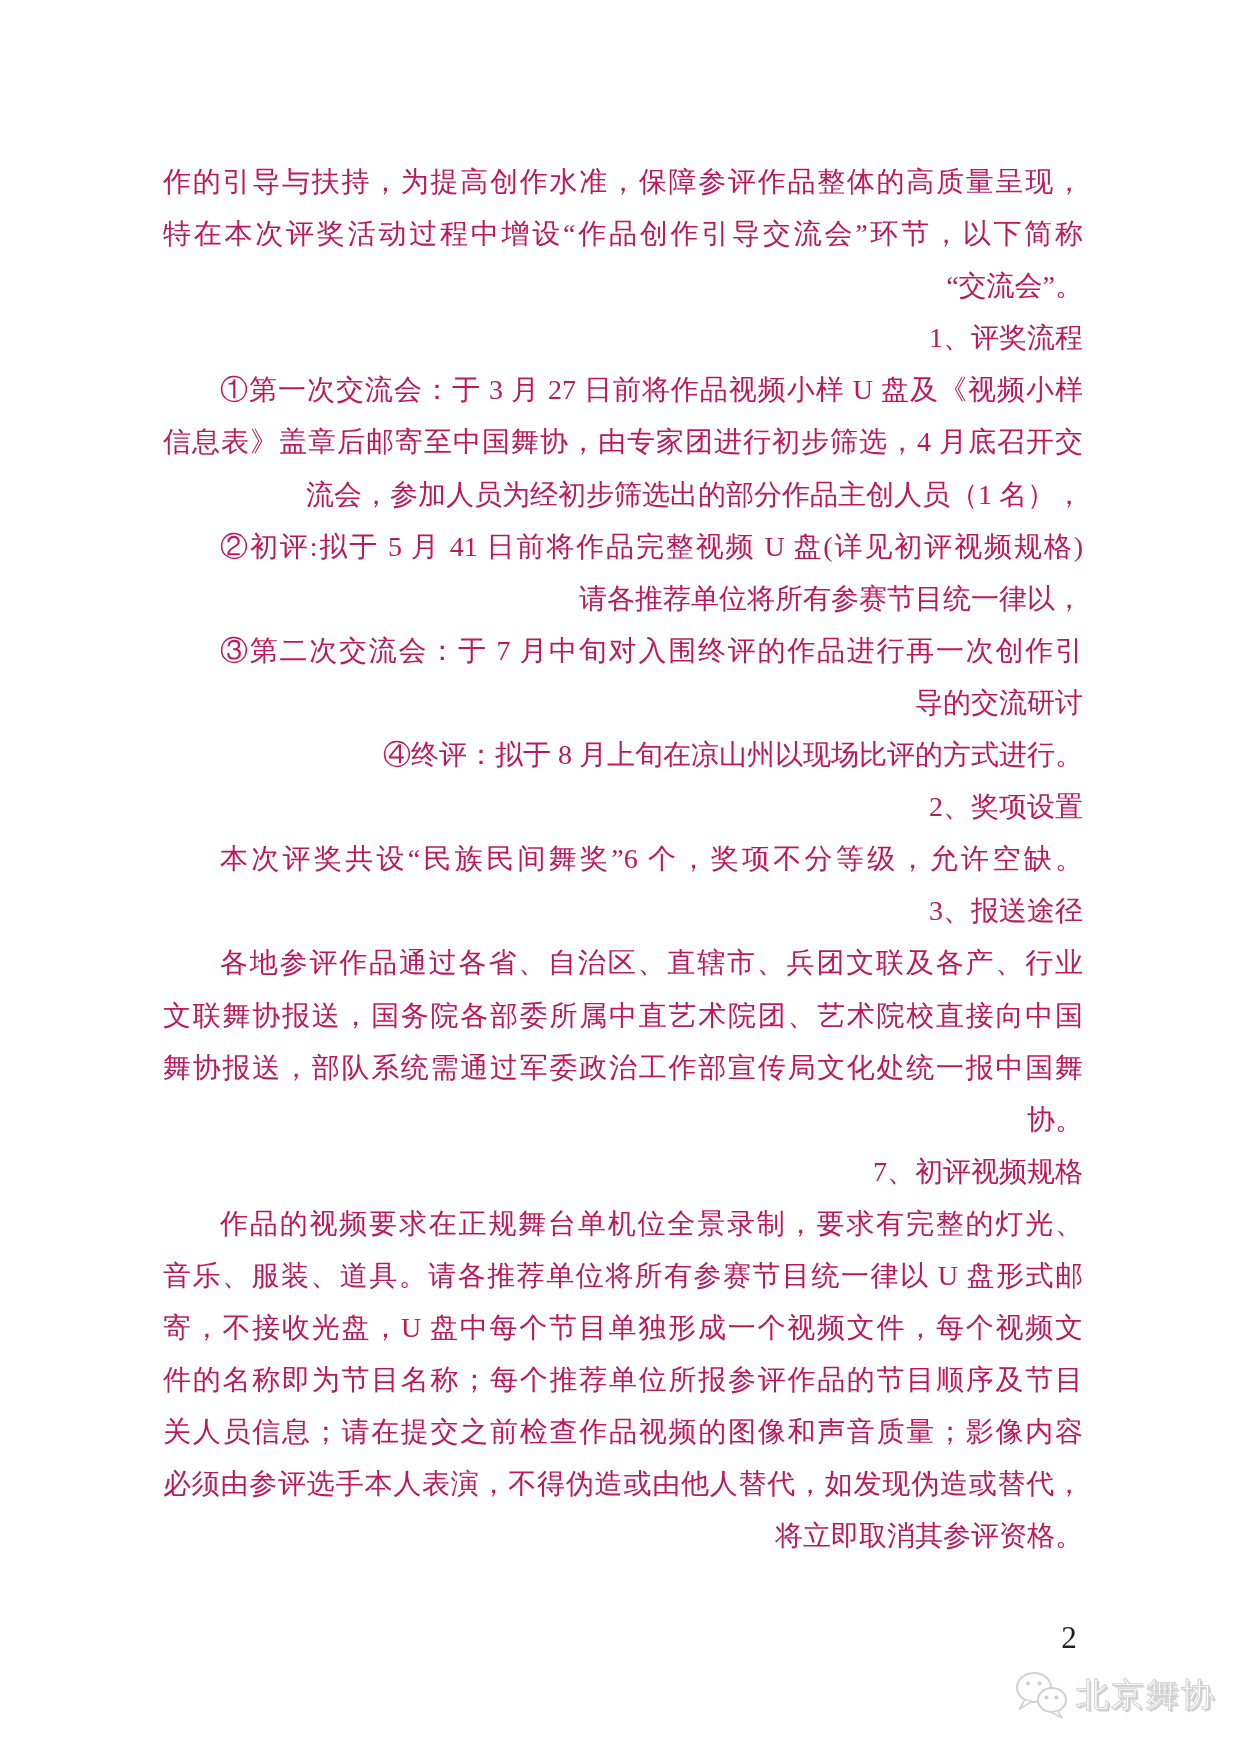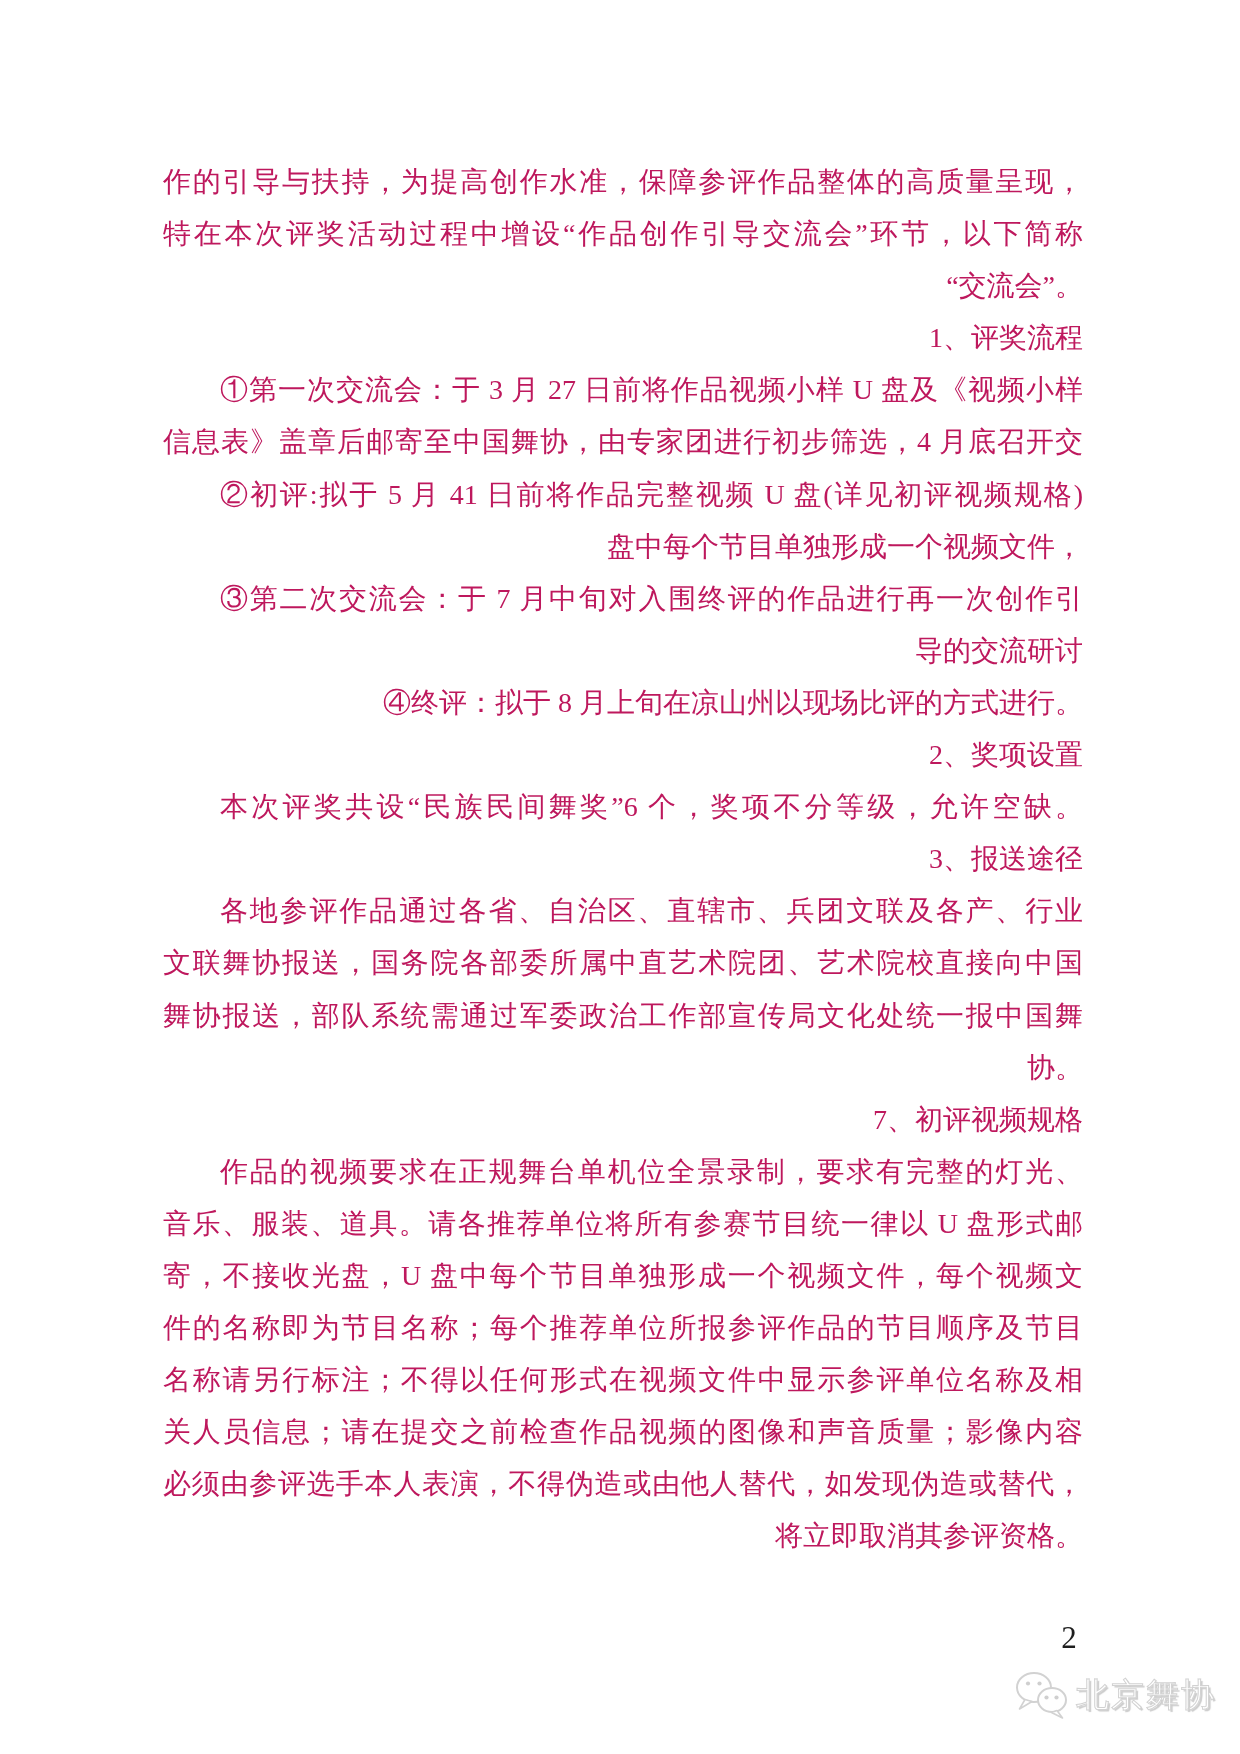--- a/index.html
+++ b/index.html
@@ -70,38 +70,38 @@
 <div class="page">
 
   <div class="text-block">
 
   <div class="line just">作的引导与扶持，为提高创作水准，保障参评作品整体的高质量呈现，</div>
       <div class="line just">特在本次评奖活动过程中增设“作品创作引导交流会”环节，以下简称</div>
       <div class="line">“交流会”。</div>
       <div class="line indent">1、评奖流程</div>
       <div class="line indent just">①第一次交流会：于 3 月 27 日前将作品视频小样 U 盘及《视频小样</div>
       <div class="line just">信息表》盖章后邮寄至中国舞协，由专家团进行初步筛选，4 月底召开交</div>
+      <div class="line">流会，参加人员为经初步筛选出的部分作品主创人员（1 名），</div>
       <div class="line indent just">②初评:拟于 5 月 41 日前将作品完整视频 U 盘(详见初评视频规格)</div>
-      <div class="line">盘中每个节目单独形成一个视频文件，</div>
+      <div class="line">请各推荐单位将所有参赛节目统一律以，</div>
       <div class="line indent just">③第二次交流会：于 7 月中旬对入围终评的作品进行再一次创作引</div>
       <div class="line">导的交流研讨</div>
       <div class="line indent">④终评：拟于 8 月上旬在凉山州以现场比评的方式进行。</div>
       <div class="line indent">2、奖项设置</div>
       <div class="line indent just">本次评奖共设“民族民间舞奖”6 个，奖项不分等级，允许空缺。</div>
       <div class="line indent">3、报送途径</div>
       <div class="line indent just">各地参评作品通过各省、自治区、直辖市、兵团文联及各产、行业</div>
       <div class="line just">文联舞协报送，国务院各部委所属中直艺术院团、艺术院校直接向中国</div>
       <div class="line just">舞协报送，部队系统需通过军委政治工作部宣传局文化处统一报中国舞</div>
       <div class="line">协。</div>
       <div class="line indent">7、初评视频规格</div>
       <div class="line indent just">作品的视频要求在正规舞台单机位全景录制，要求有完整的灯光、</div>
       <div class="line just">音乐、服装、道具。请各推荐单位将所有参赛节目统一律以 U 盘形式邮</div>
       <div class="line just">寄，不接收光盘，U 盘中每个节目单独形成一个视频文件，每个视频文</div>
       <div class="line just">件的名称即为节目名称；每个推荐单位所报参评作品的节目顺序及节目</div>
-      <div class="line just">名称请另行标注；不得以任何形式在视频文件中显示参评单位名称及相</div>
       <div class="line just">关人员信息；请在提交之前检查作品视频的图像和声音质量；影像内容</div>
       <div class="line just">必须由参评选手本人表演，不得伪造或由他人替代，如发现伪造或替代，</div>
       <div class="line">将立即取消其参评资格。</div>
     </div>
 
   <div class="page-number">2</div>
 
   <div class="watermark">
     <svg width="58" height="50" viewBox="0 0 58 50">
       <ellipse cx="22" cy="17.5" rx="17" ry="14.5" fill="#ffffff" stroke="#d2d2d2" stroke-width="2"></ellipse>

